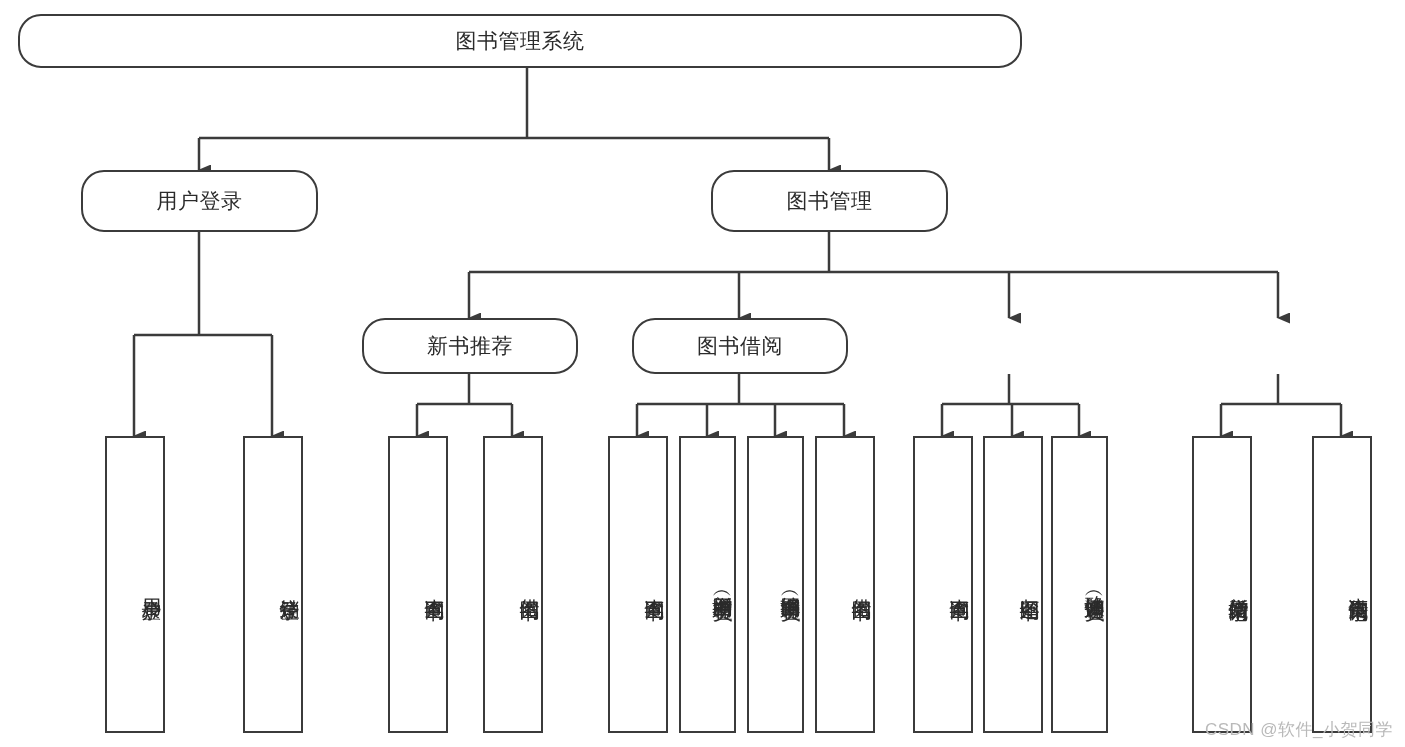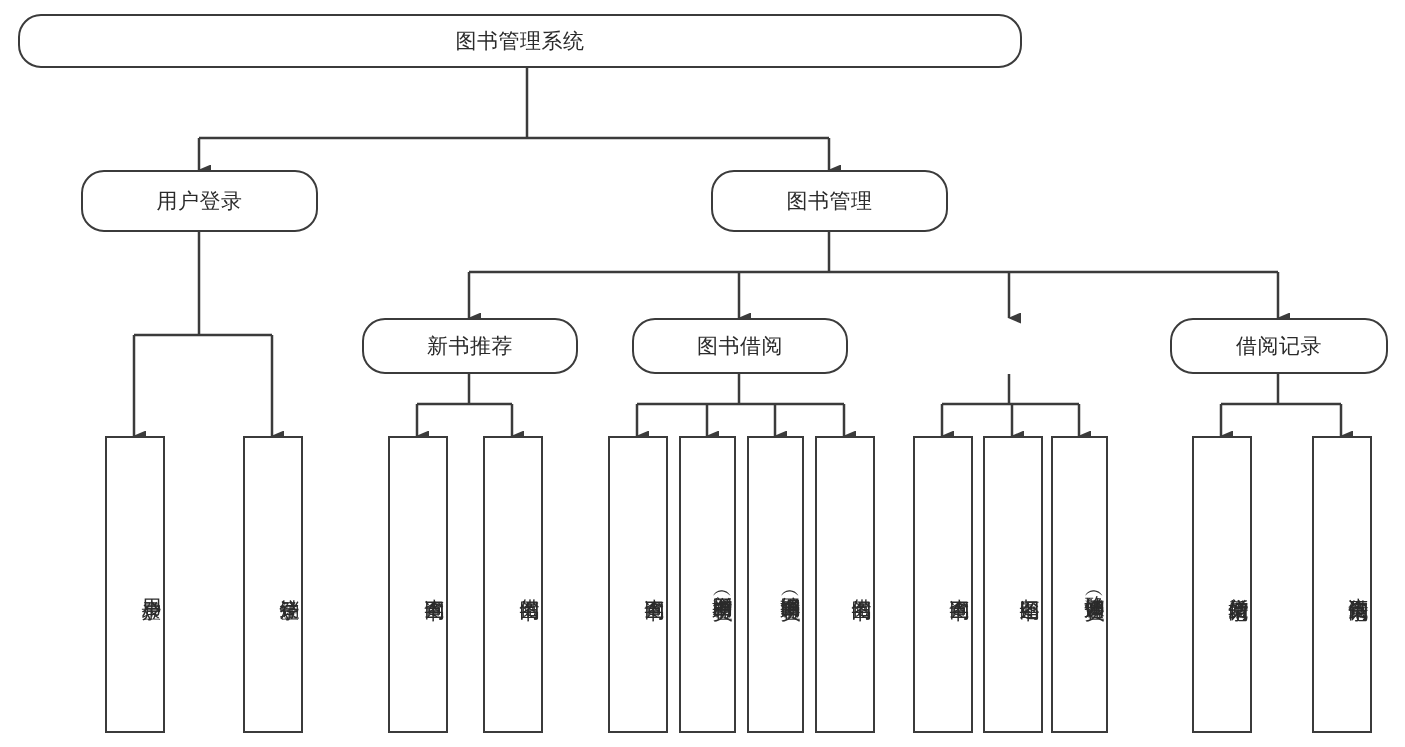--- a/index.html
+++ b/index.html
@@ -124,23 +124,20 @@
   <div class="node-box horizontal" id="node-l2-1" style="left: 711px; top: 170px; width: 237px; height: 62px;">
     <span class="node-label">图书管理</span>
   </div>
 
   <div class="node-box horizontal" id="node-l3-0" style="left: 362px; top: 318px; width: 216px; height: 56px;">
     <span class="node-label">新书推荐</span>
   </div>
   <div class="node-box horizontal" id="node-l3-1" style="left: 632px; top: 318px; width: 216px; height: 56px;">
     <span class="node-label">图书借阅</span>
   </div>
-  <div class="node-box horizontal" id="node-l3-3" style="left: 1170px; top: 318px; width: 218px; height: 56px;">
-    <span class="node-label">借阅记录</span>
-  </div>
 
   <div class="node-box vertical" id="node-leaf-0" style="left: 105px; top: 436px; width: 60px; height: 297px;">
     <span class="node-label">用户登录</span>
   </div>
   <div class="node-box vertical" id="node-leaf-1" style="left: 243px; top: 436px; width: 60px; height: 297px;">
     <span class="node-label">注销登录</span>
   </div>
   <div class="node-box vertical" id="node-leaf-2" style="left: 388px; top: 436px; width: 60px; height: 297px;">
     <span class="node-label">查询图书</span>
   </div>
@@ -168,14 +165,15 @@
   <div class="node-box vertical" id="node-leaf-10" style="left: 1051px; top: 436px; width: 57px; height: 297px;">
     <span class="node-label">确认归还（管理员）</span>
   </div>
   <div class="node-box vertical" id="node-leaf-11" style="left: 1192px; top: 436px; width: 60px; height: 297px;">
     <span class="node-label">新增借阅记录</span>
   </div>
   <div class="node-box vertical" id="node-leaf-12" style="left: 1312px; top: 436px; width: 60px; height: 297px;">
     <span class="node-label">查询借阅记录</span>
   </div>
 
+  <div class="watermark">CSDN @软件_小贺同学</div>
 
 </div>
 
 </body></html>

